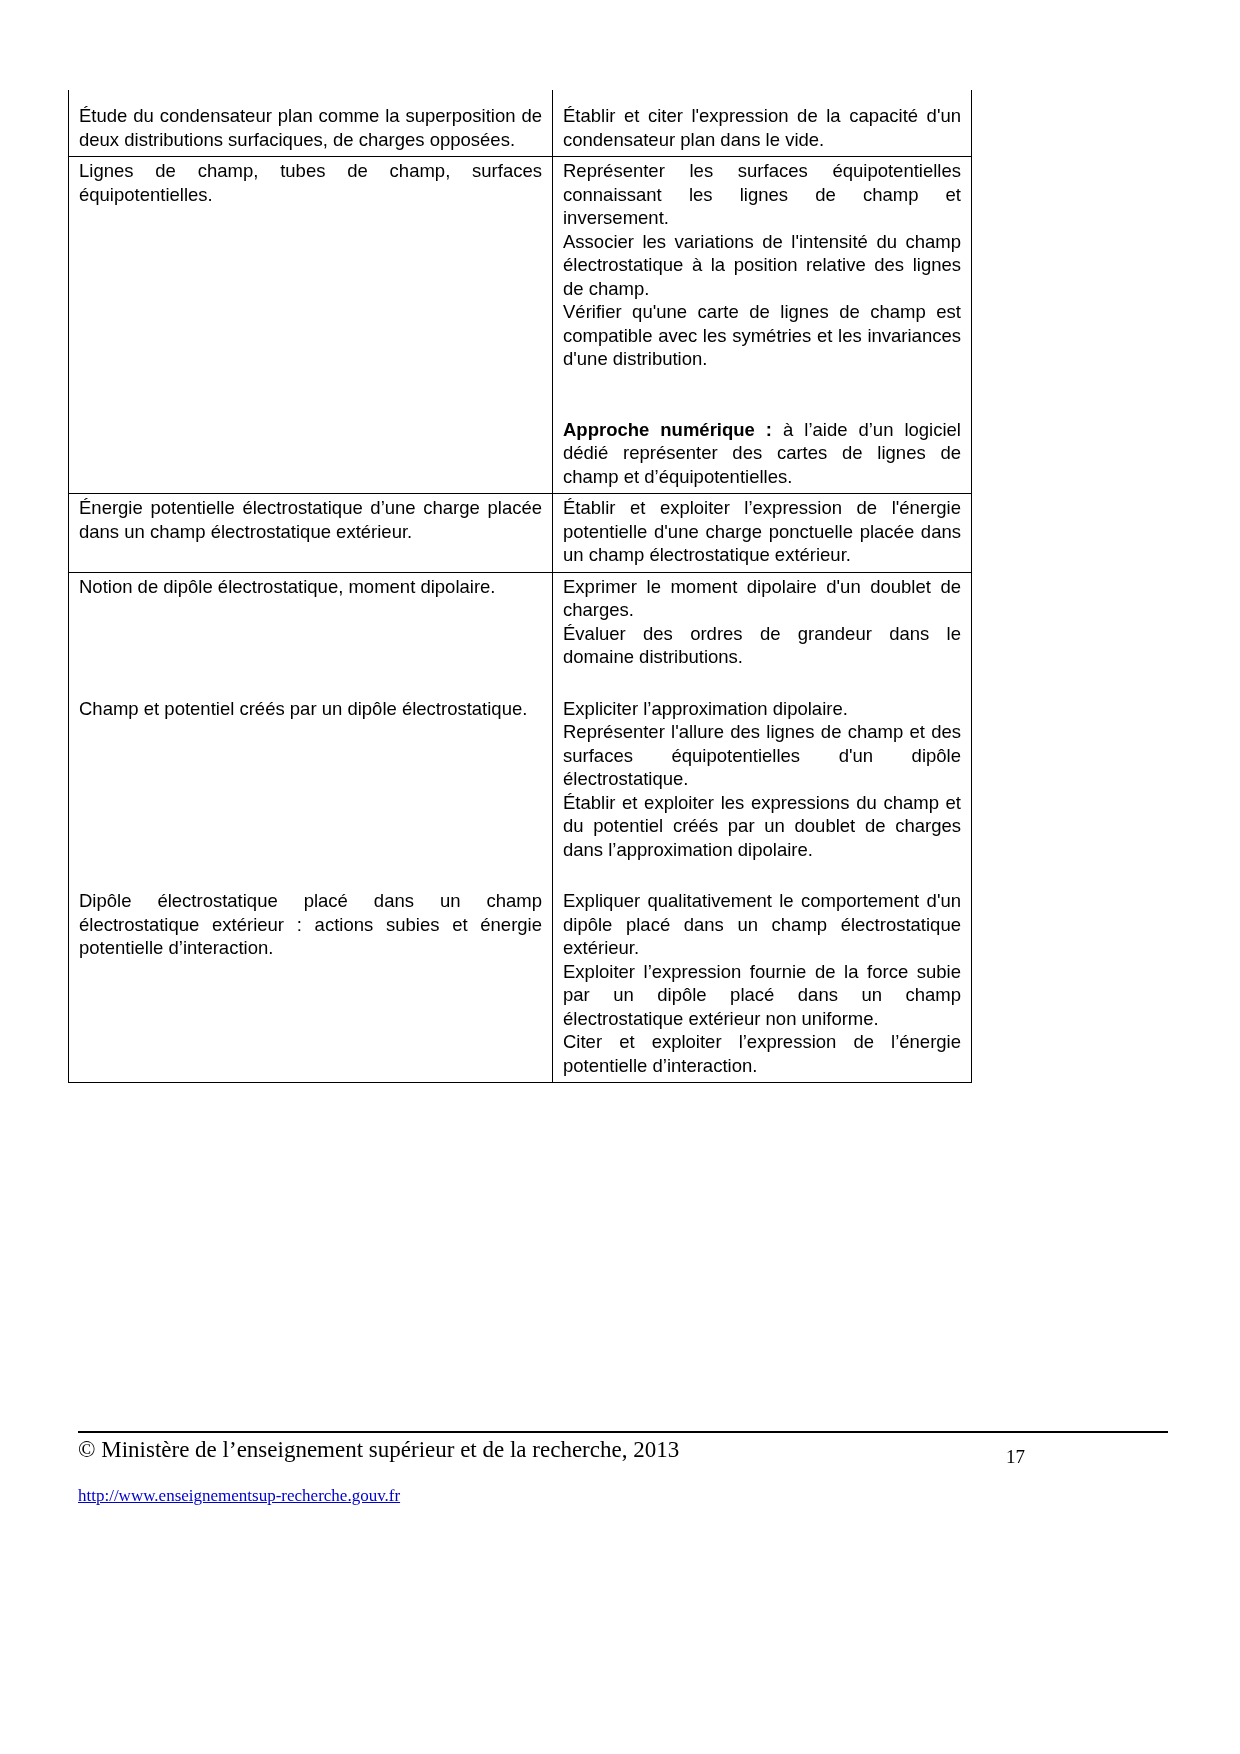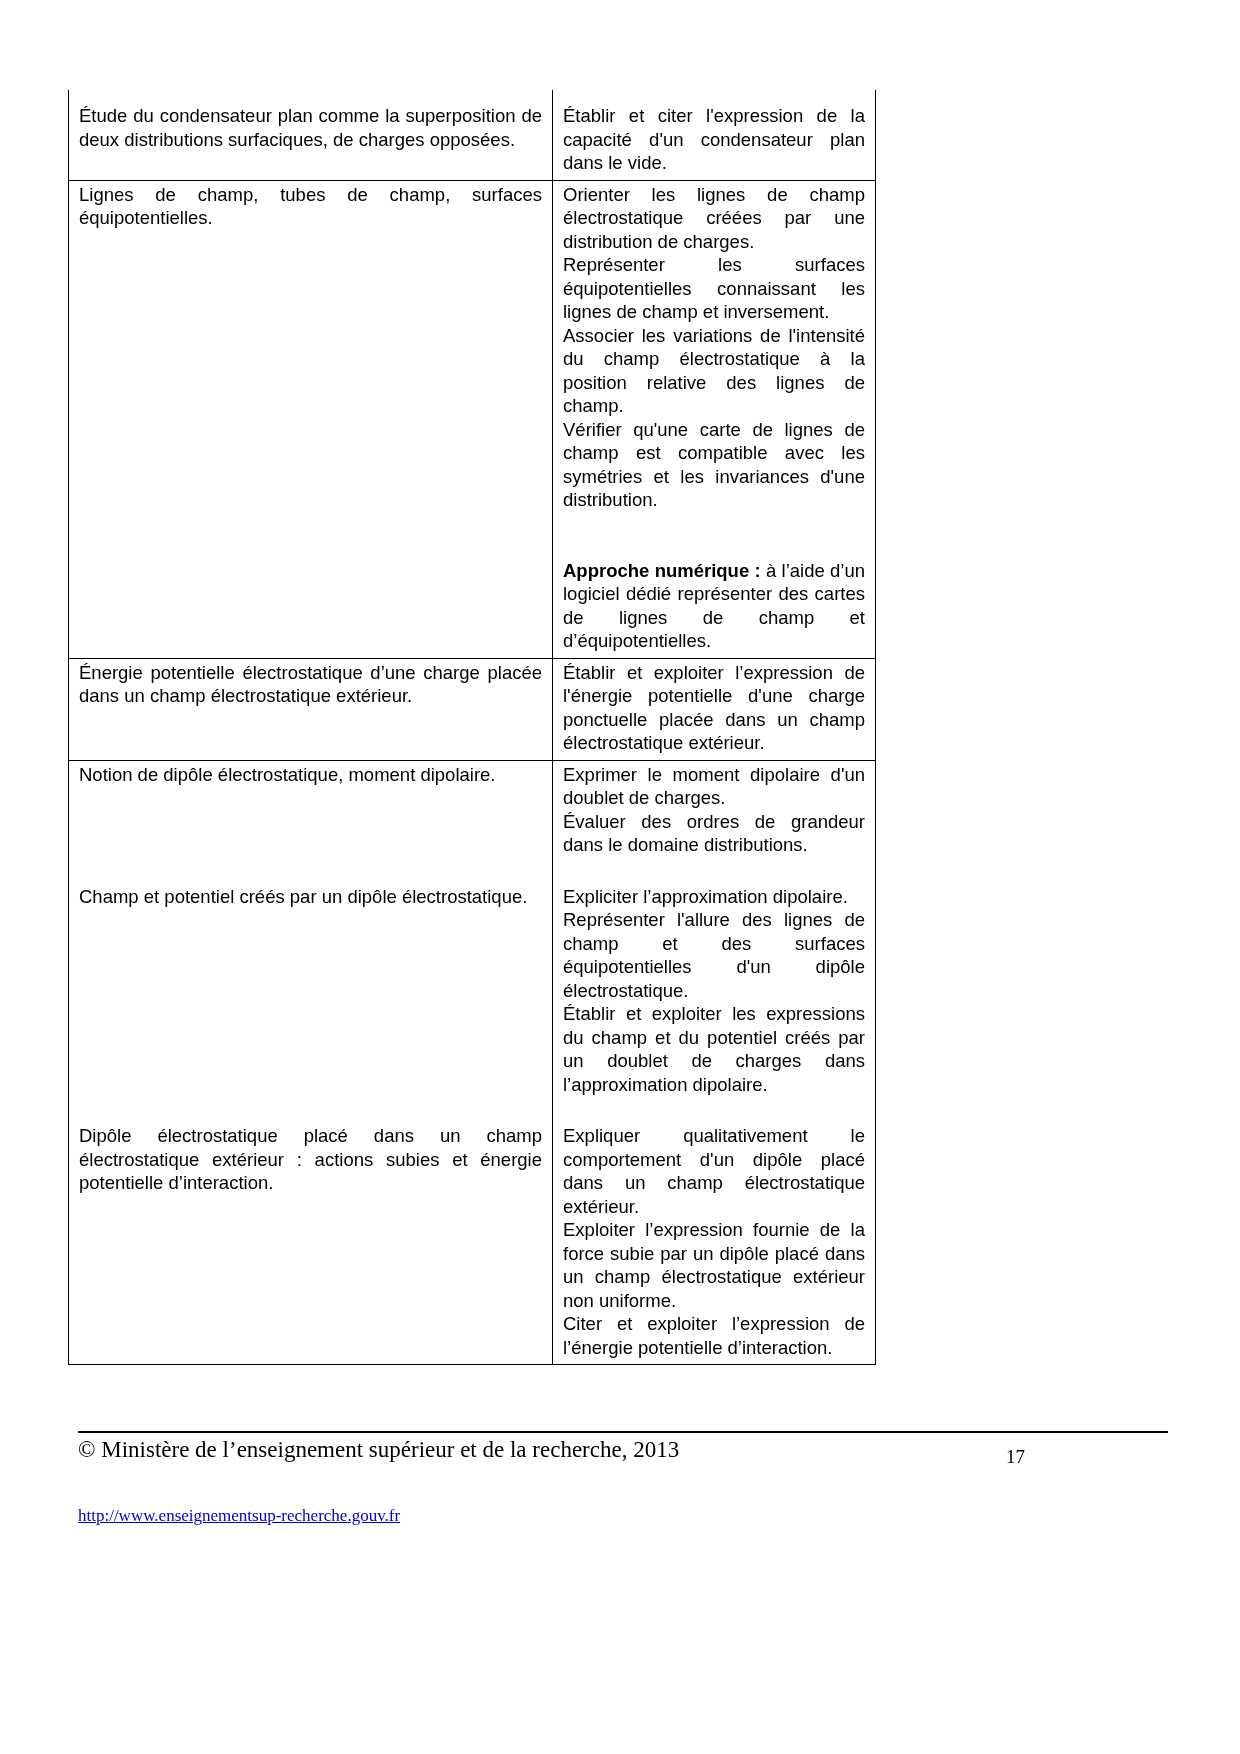--- a/index.html
+++ b/index.html
@@ -12,21 +12,21 @@
     font-family: "Liberation Sans", sans-serif;
     color: #000000;
   }
   .page { position: absolute; inset: 0; }
 
   
   .syllabus-table {
     position: absolute;
     left: 68px;
     top: 90px;
-    width: 808px;
+    width: 904px;
     border-left: 1px solid #000;
     border-right: 1px solid #000;
     box-sizing: border-box;
     font-size: 18.5px;
     line-height: 23.5px;
   }
   .trow {
     display: grid;
     grid-template-columns: 484px 1fr;
     border-bottom: 1px solid #000;
@@ -67,21 +67,20 @@
   }
   .footer-url {
     position: absolute;
     left: 78px;
     top: 1486px;
     font-family: "Liberation Serif", serif;
     font-size: 17px;
     color: #0000cc;
     text-decoration: underline;
     cursor: pointer;
-    margin-top: 20px;
   }
 </style>
 </head>
 <body>
 
 <div class="page">
 
   <div class="syllabus-table">
 
     <div class="trow trow-first">
@@ -91,21 +90,20 @@
       <div class="cell">
         <p>Établir et citer l'expression de la capacité d'un condensateur plan dans le vide.</p>
       </div>
     </div>
 
     <div class="trow">
       <div class="cell cell-l">
         <p>Lignes de champ, tubes de champ, surfaces équipotentielles.</p>
       </div>
       <div class="cell">
-        <p>Orienter les lignes de champ électrostatique créées par une distribution de charges.</p>
         <p>Représenter les surfaces équipotentielles connaissant les lignes de champ et inversement.</p>
         <p>Associer les variations de l'intensité du champ électrostatique à la position relative des lignes de champ.</p>
         <p>Vérifier qu'une carte de lignes de champ est compatible avec les symétries et les invariances d'une distribution.</p>
         <p class="approche"><span class="bold">Approche numérique :</span><span> à l’aide d’un logiciel dédié représenter des cartes de lignes de champ et d’équipotentielles.</span></p>
       </div>
     </div>
 
     <div class="trow">
       <div class="cell cell-l">
         <p>Énergie potentielle électrostatique d’une charge placée dans un champ électrostatique extérieur.</p>

